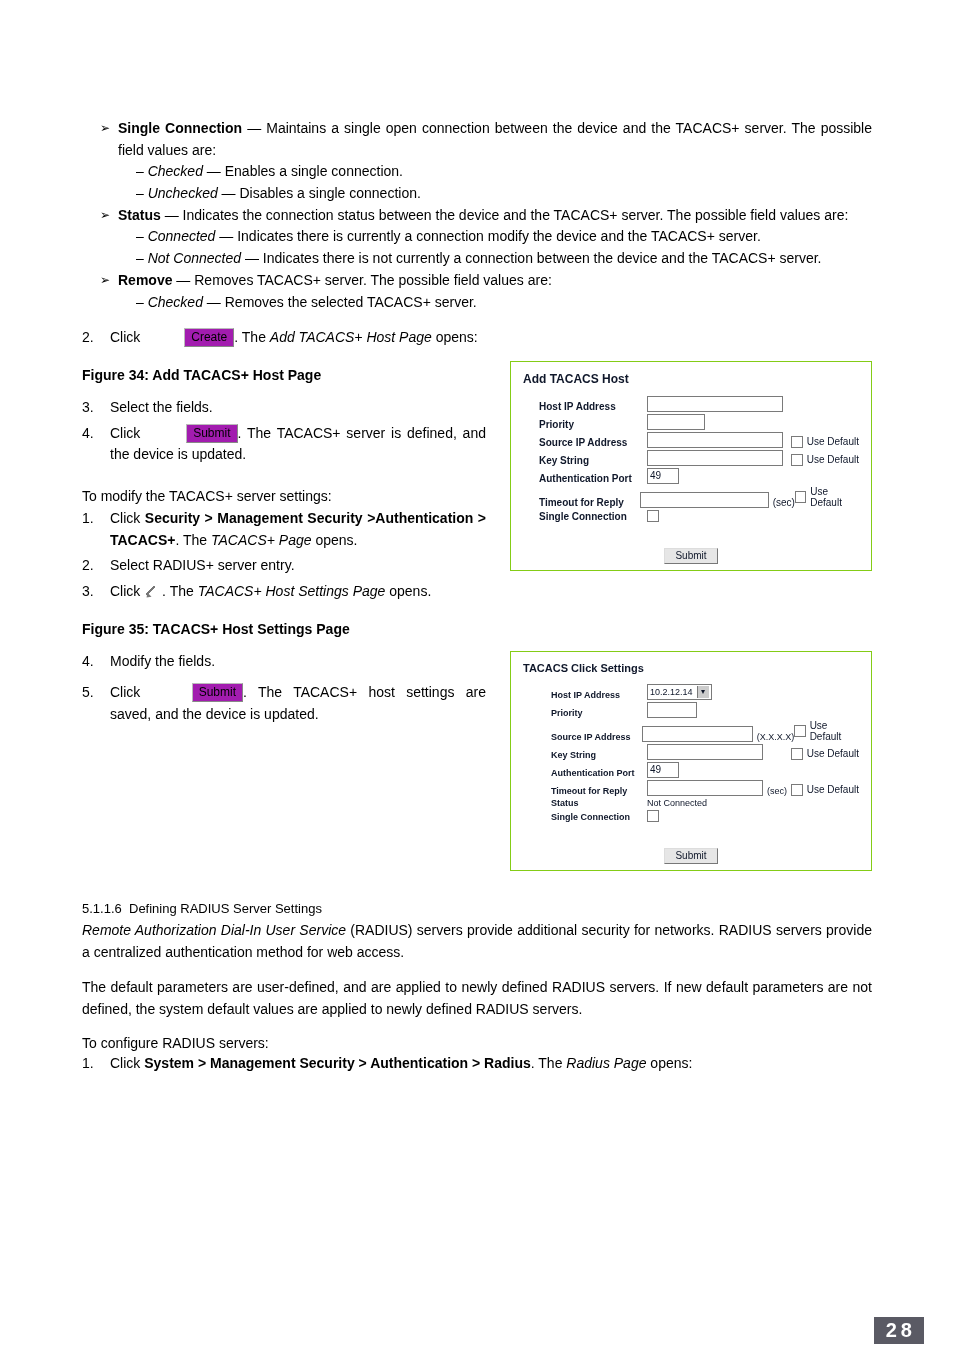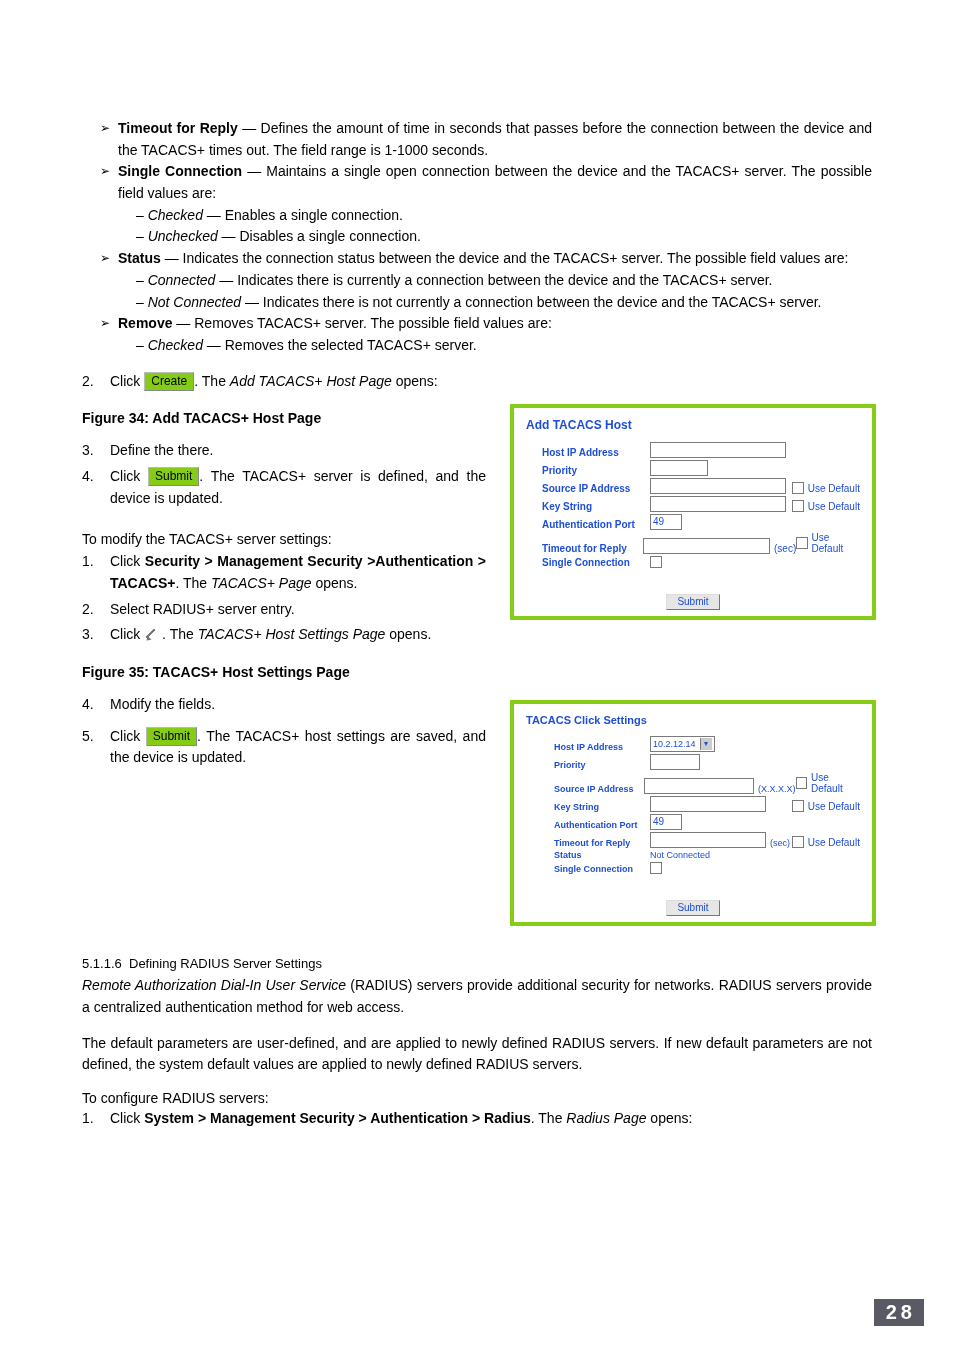--- a/index.html
+++ b/index.html
@@ -56,38 +56,39 @@
     margin-bottom: 4px;
     line-height: 1.55;
     text-align: justify;
   }
   ol.steps > li .num {
     position: absolute;
     left: 0; top: 0;
   }
   .btn-inline {
     display: inline-block;
-    background: #84cc16;
+    background: #a21caf;
     border: 1px solid #888;
     border-top-color:#bbb; border-left-color:#bbb;
     font-family: Tahoma, Arial, sans-serif;
     font-size: 12px;
     padding: 1px 6px 2px 6px;
     line-height: 14px;
     vertical-align: 1px;
+    margin-left: 40px;
   }
   .fig-caption { font-weight: bold; margin: 18px 0 14px 0; }
   .two-col { display: flex; gap: 24px; }
   .left-col { flex: 0 0 404px; }
   .right-col { flex: 1 1 auto; }
 
   .panel {
-    border: 4px solid #84cc16;
+    border: 1px solid #84cc16;
     font-family: Tahoma, Arial, sans-serif;
-    color: #1d4ed8;
+    color: #0f172a;
   }
   .panel-title {
     font-weight: bold;
     font-size: 12px;
     padding: 10px 12px 8px 12px;
   }
   .panel-body { padding: 0 12px 12px 28px; }
   .form-row {
     display: flex;
     align-items: flex-end;
@@ -173,48 +174,45 @@
   }
   .section-heading {
     font-weight: normal;
     font-size: 13px;
     margin: 30px 0 4px 0;
   }
   .para { line-height: 1.55; text-align: justify; margin: 0 0 14px 0;}
   .page-num {
     position:absolute;
     right:30px;
-    bottom:34px;
+    bottom:16px;
     background:#5a5a64;
     color:#fff;
     font-weight:bold;
     font-size:20px;
     letter-spacing:4px;
     padding:2px 8px 2px 12px;
   }
   .gap { height: 14px; }
   .just { text-align: justify; }
 </style>
 </head>
 <body>
 
 <div class="page">
 
   <ul class="arrow-list">
     <li>
-      <span class="bold">Timeout for Reply</span><span> — Defines the amount of time in seconds that passes before the connection between the device and the TACACS+ times out. The field range is 1-1000 seconds.</span>
-    </li>
-    <li>
       <span class="bold">Single Connection</span><span> — Maintains a single open connection between the device and the TACACS+ server. The possible field values are:</span>
       <div class="sub">– <span class="italic">Checked</span><span> — Enables a single connection.</span></div>
       <div class="sub">– <span class="italic">Unchecked</span><span> — Disables a single connection.</span></div>
     </li>
     <li>
       <span class="bold">Status</span><span> — Indicates the connection status between the device and the TACACS+ server. The possible field values are:</span>
-      <div class="sub">– <span class="italic">Connected</span><span> — Indicates there is currently a connection between the device and the TACACS+ server.</span></div>
+      <div class="sub">– <span class="italic">Connected</span><span> — Indicates there is currently a connection modify the device and the TACACS+ server.</span></div>
       <div class="sub">– <span class="italic">Not Connected</span><span> — Indicates there is not currently a connection between the device and the TACACS+ server.</span></div>
     </li>
     <li>
       <span class="bold">Remove</span><span> — Removes TACACS+ server. The possible field values are:</span>
       <div class="sub">– <span class="italic">Checked</span><span> — Removes the selected TACACS+ server.</span></div>
     </li>
   </ul>
 
   <div class="gap"></div>
 
@@ -222,21 +220,21 @@
     <li><span class="num">2.</span>
       <span>Click </span><span class="btn-inline">Create</span><span>. The </span><span class="italic">Add TACACS+ Host Page</span><span> opens:</span>
     </li>
   </ol>
 
   <div class="fig-caption">Figure 34: Add TACACS+ Host Page</div>
 
   <div class="two-col">
     <div class="left-col">
       <ol class="steps">
-        <li><span class="num">3.</span><span>Define the there.</span></li>
+        <li><span class="num">3.</span><span>Select the fields.</span></li>
         <li class="just"><span class="num">4.</span>
           <span>Click </span><span class="btn-inline">Submit</span><span>. The TACACS+ server is defined, and the device is updated.</span>
         </li>
       </ol>
       <div style="height:18px"></div>
       <div>To modify the TACACS+ server settings:</div>
       <ol class="steps" style="margin-top:4px">
         <li class="just"><span class="num">1.</span>
           <span>Click </span><span class="bold">Security &gt; Management Security &gt;Authentication &gt; TACACS+</span><span>. The </span><span class="italic">TACACS+ Page</span><span> opens.</span>
         </li>

